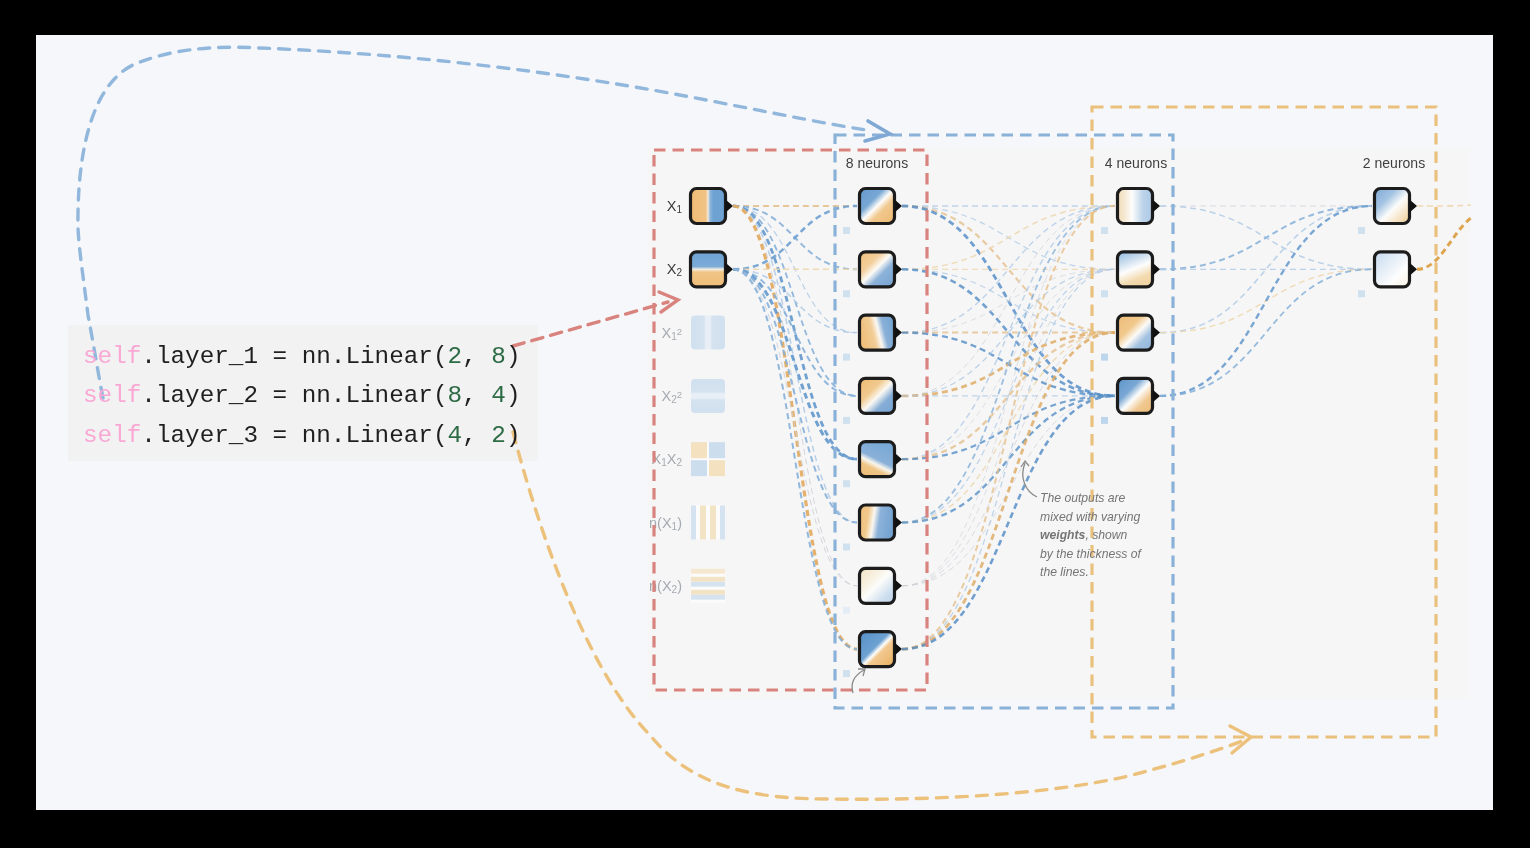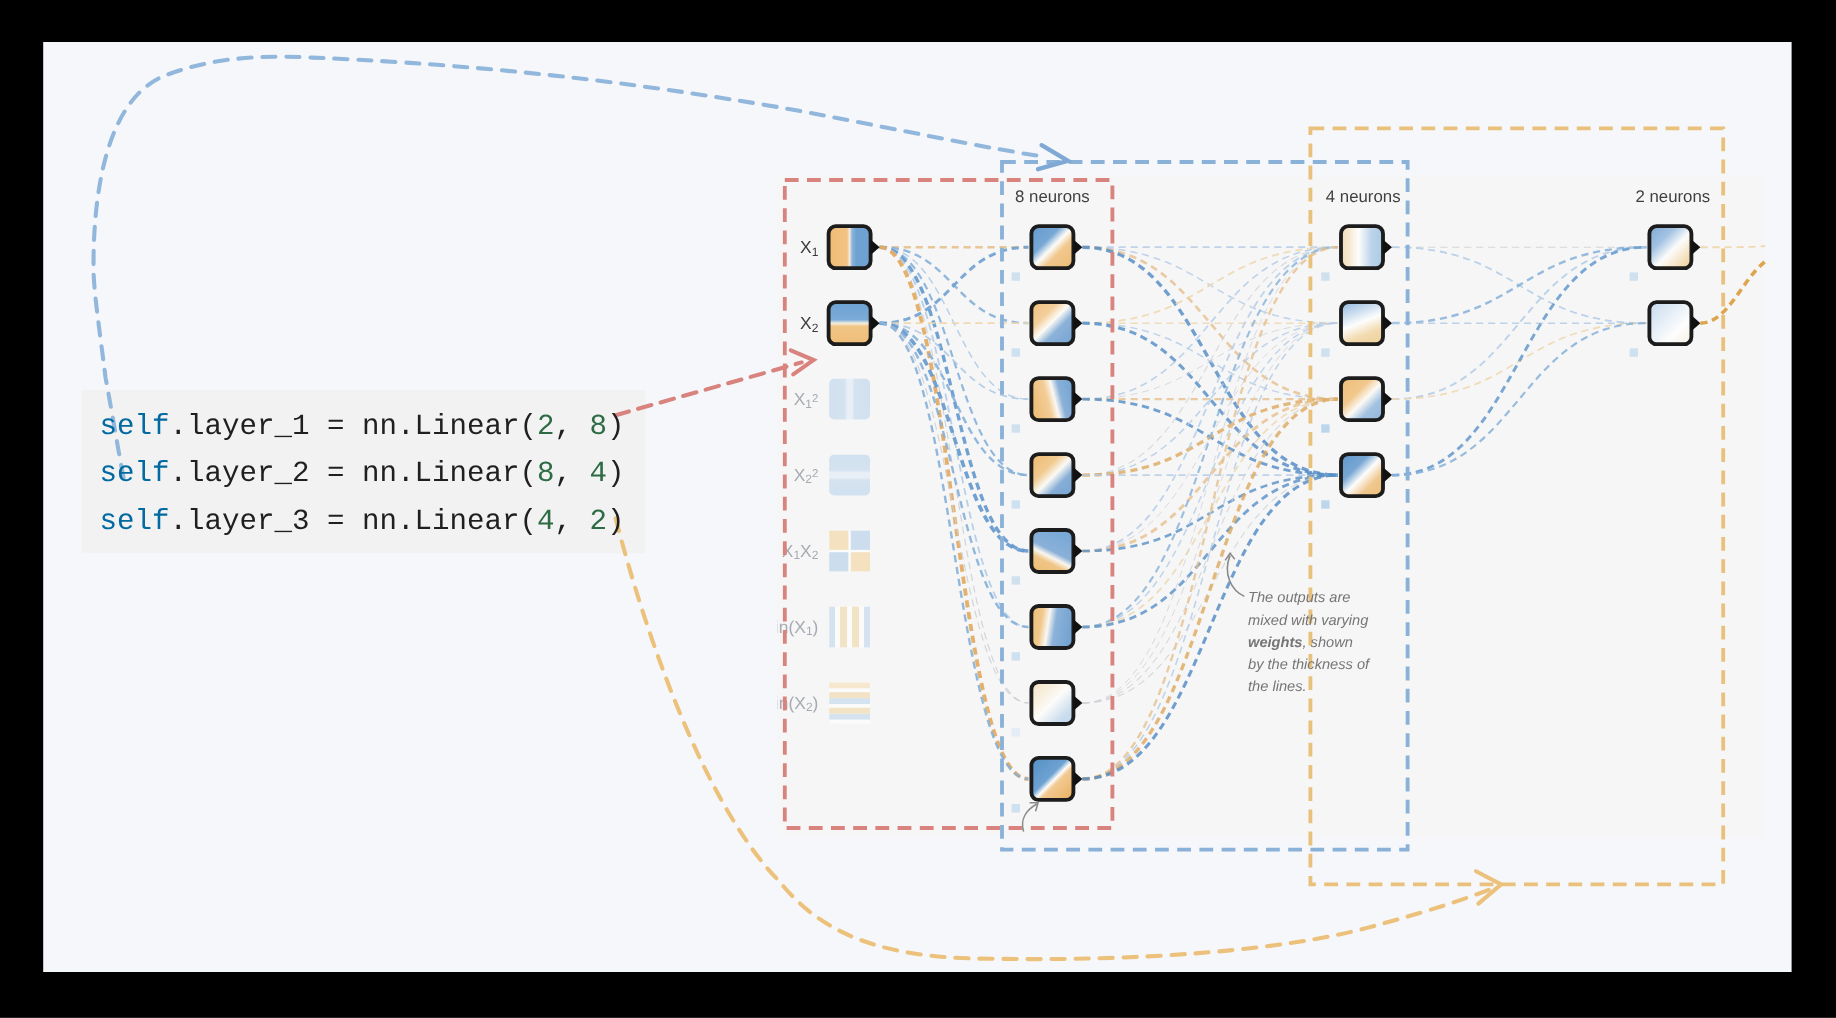--- a/index.html
+++ b/index.html
@@ -1,21 +1,21 @@
 <!DOCTYPE html>
 <html><head>
 <meta charset="utf-8">
 <style>
 * { margin: 0; padding: 0; }
 html, body { width: 1530px; height: 848px; background: #000; overflow: hidden; }
 #slide { position: absolute; left: 36px; top: 35px; width: 1457px; height: 775px; background: #f6f7fa; }
 #pg { position: absolute; left: 648px; top: 147px; width: 822px; height: 551px; background: #f6f6f7; }
 #codebox { position: absolute; left: 68px; top: 325px; width: 470px; height: 136px; background: #f2f2f3; }
 pre.code { position: absolute; left: 83px; top: 336.5px; font-family: "Liberation Mono", monospace; font-size: 24.3px; line-height: 39.8px; color: #1f1f1f; }
-pre.code .k { color: #0369a1; margin-top: 46px; }
+pre.code .k { color: #f9a8d4; margin-top: 46px; }
 pre.code .n { color: #2d6b45; }
 svg.overlay { position: absolute; left: 0; top: 0; }
 </style>
 </head>
 <body>
 <div id="slide"></div>
 <div id="pg"></div>
 <div id="codebox"></div>
 <svg class="overlay" width="1530" height="848" viewBox="0 0 1530 848">
 <defs>

